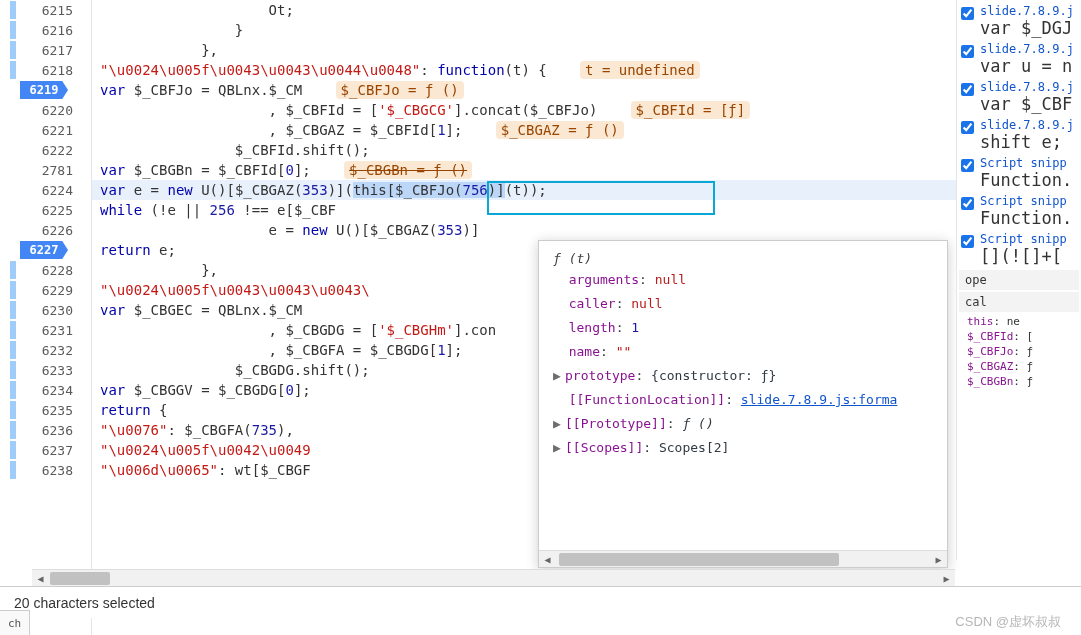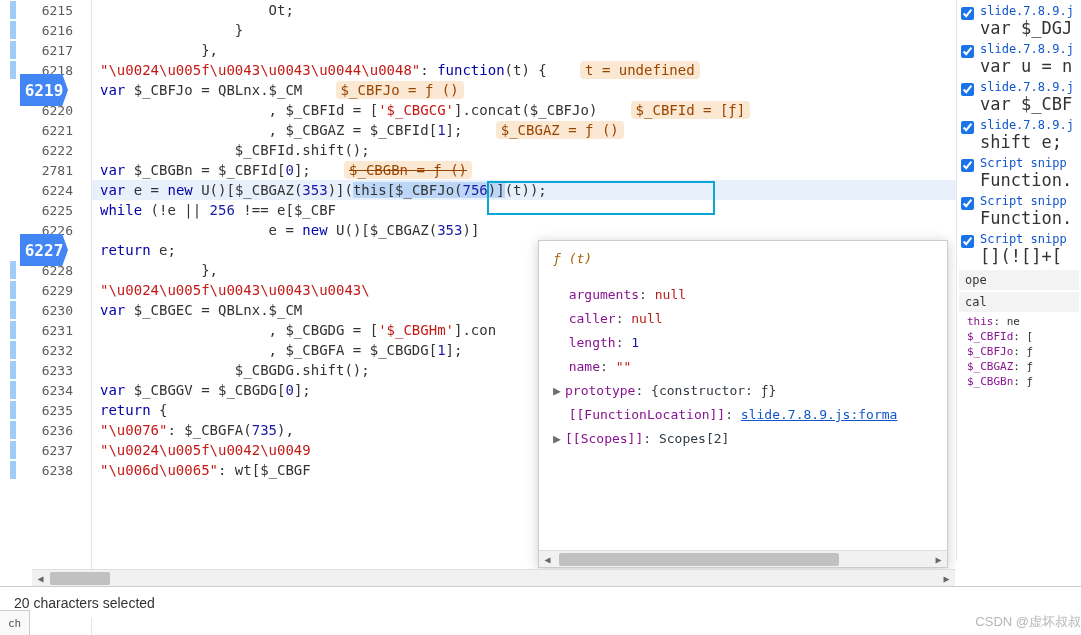--- a/index.html
+++ b/index.html
@@ -1,32 +1,32 @@
 <!DOCTYPE html>
 <html><head>
 <meta charset="utf-8">
 <style>
 *{margin:0;padding:0;box-sizing:border-box}
 body{font-family:Consolas,Menlo,monospace;font-size:14px;color:#333;background:#fff;width:1081px;height:635px;overflow:hidden;position:relative}
 .main{display:flex;height:100%}
 .gutter{width:92px;background:#fff;border-right:1px solid #e5e5e5;flex-shrink:0}
 .gutter-row{height:20px;display:flex;align-items:center;justify-content:flex-end;padding-right:18px;color:#5a5a5a;font-size:13px;position:relative}
-.bp-marker{position:absolute;left:20px;width:48px;height:32px;background:#4285f4;color:#fff;display:flex;align-items:center;justify-content:center;font-size:16px;clip-path:polygon(0 0,88% 0,100% 50%,88% 100%,0 100%);font-weight:600}
+.bp-marker{position:absolute;left:20px;width:48px;height:18px;background:#4285f4;color:#fff;display:flex;align-items:center;justify-content:center;font-size:12px;clip-path:polygon(0 0,88% 0,100% 50%,88% 100%,0 100%);font-weight:600}
 .lite-marker{position:absolute;left:10px;width:6px;height:18px;background:#9fccf9}
 .code-area{flex:1;overflow:hidden;position:relative}
 .code-line{height:20px;display:flex;align-items:center;padding-left:8px;white-space:pre}
 .line-exec{background:#e8f0fb}
 .hl-box{position:absolute;border:2px solid #0aa6d6;pointer-events:none}
 .k-blue{color:#0000aa}
 .k-num{color:#1a1aa6}
 .k-str{color:#c41a16}
 .annot{background:#fbe8d2;color:#994500;padding:1px 5px;margin-left:8px;border-radius:4px}
 .annot-strike{text-decoration:line-through}
 .tooltip{position:absolute;left:538px;top:240px;width:410px;height:328px;background:#fff;border:1px solid #ccc;box-shadow:0 2px 12px rgba(0,0,0,.2);padding:10px 14px;font-family:Consolas,monospace;font-size:13px;color:#303942;overflow:hidden}
-.tooltip .hdr{font-style:italic;color:#a16207;margin-bottom:17px}
+.tooltip .hdr{font-style:italic;color:#404040;margin-bottom:2px}
 .tooltip .row{line-height:24px}
 .tooltip .prop{color:#881391}
 .tooltip .v-null{color:#b91c1c}
 .tooltip .v-num{color:#1a1aa6}
 .tooltip .v-str{color:#c41a16}
 .tooltip .v-fn{font-style:italic}
 .tooltip .link{color:#1155cc;text-decoration:underline;cursor:pointer}
 .tooltip .tri{color:#6e6e6e;display:inline-block;width:12px}
 .tooltip .scr{position:absolute;bottom:0;left:0;right:0;height:17px;background:#f1f1f1;border-top:1px solid #ddd}
 .tooltip .scr .thumb{position:absolute;left:20px;top:2px;width:280px;height:13px;background:#c1c1c1;border-radius:2px}
@@ -39,21 +39,21 @@
 .rp-item .t2{color:#333;white-space:nowrap;font-family:Consolas,monospace;font-size:17px}
 .scope-hdr{background:#f3f3f3;padding:3px 6px;font-size:12px;color:#333;margin:2px 0}
 .scope-row{font-size:11px;padding:1px 8px;font-family:Consolas,monospace}
 .scope-row .k{color:#881391}
 .scope-row .v{color:#333}
 .hscroll{position:absolute;bottom:49px;left:32px;right:126px;height:17px;background:#f1f1f1;border-top:1px solid #ddd}
 .hscroll .thumb{position:absolute;left:18px;top:2px;width:60px;height:13px;background:#c1c1c1;border-radius:2px}
 .hscroll .arr{position:absolute;top:0;width:17px;height:17px;display:flex;align-items:center;justify-content:center;color:#666;font-size:10px}
 .status-bar{position:absolute;bottom:17px;left:0;right:0;height:32px;border-top:1px solid #ccc;display:flex;align-items:center;padding:0 14px;font-family:'Segoe UI',sans-serif;font-size:14px;color:#333;background:#fff}
 .bottom-tab{position:absolute;bottom:0;left:0;height:25px;width:30px;border-top:1px solid #ccc;border-right:1px solid #ccc;display:flex;align-items:center;justify-content:center;font-size:11px;color:#555;background:#f9f9f9}
-.watermark{position:absolute;right:0;bottom:4px;font-family:'Segoe UI',sans-serif;font-size:13px;color:rgba(120,120,120,.55)}
+.watermark{position:absolute;right:20px;bottom:4px;font-family:'Segoe UI',sans-serif;font-size:13px;color:rgba(120,120,120,.55)}
 </style>
 </head>
 <body>
 
 <div class="main">
   <div class="gutter" id="gutter">
       <div class="gutter-row"><div class="lite-marker"></div>6215</div>
       <div class="gutter-row"><div class="lite-marker"></div>6216</div>
       <div class="gutter-row"><div class="lite-marker"></div>6217</div>
       <div class="gutter-row"><div class="lite-marker"></div>6218</div>
@@ -115,20 +115,21 @@
 <div class="tooltip">
   <div class="hdr">ƒ (t)</div>
   <div id="ttrows">
       <div class="row">&nbsp;&nbsp;<span class="prop">arguments</span>: <span class="v-null">null</span></div>
       <div class="row">&nbsp;&nbsp;<span class="prop">caller</span>: <span class="v-null">null</span></div>
       <div class="row">&nbsp;&nbsp;<span class="prop">length</span>: <span class="v-num">1</span></div>
       <div class="row">&nbsp;&nbsp;<span class="prop">name</span>: <span class="v-str">""</span></div>
     </div>
   <div class="row"><span class="tri">▶</span><span class="prop">prototype</span>: <span>{constructor: ƒ}</span></div>
   <div class="row">&nbsp;&nbsp;<span class="prop">[[FunctionLocation]]</span>: <span class="link">slide.7.8.9.js:forma</span></div>
+  <div class="row"><span class="tri">▶</span><span class="prop">[[Prototype]]</span>: <span class="v-fn">ƒ ()</span></div>
   <div class="row"><span class="tri">▶</span><span class="prop">[[Scopes]]</span>: <span>Scopes[2]</span></div>
   <div class="scr">
     <div class="arr" style="left:0">◀</div>
     <div class="thumb"></div>
     <div class="arr" style="right:0">▶</div>
   </div>
 </div>
 
 <div class="right-panel" id="rpanel">
     <div class="rp-item">

